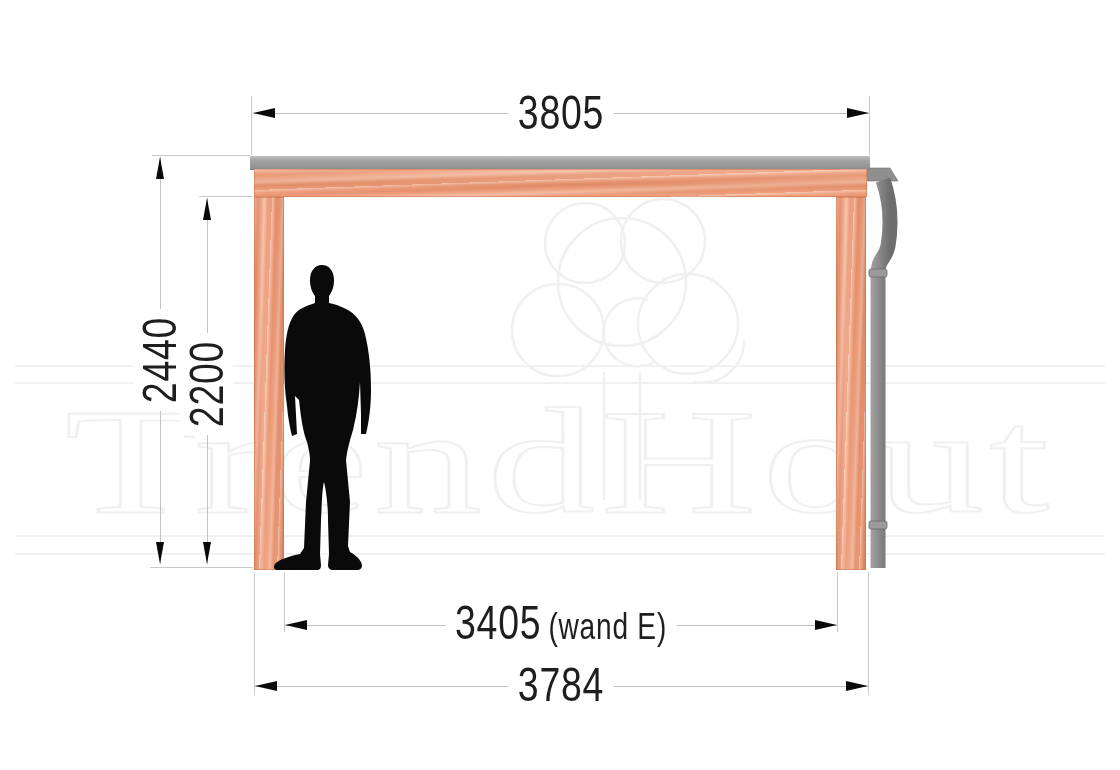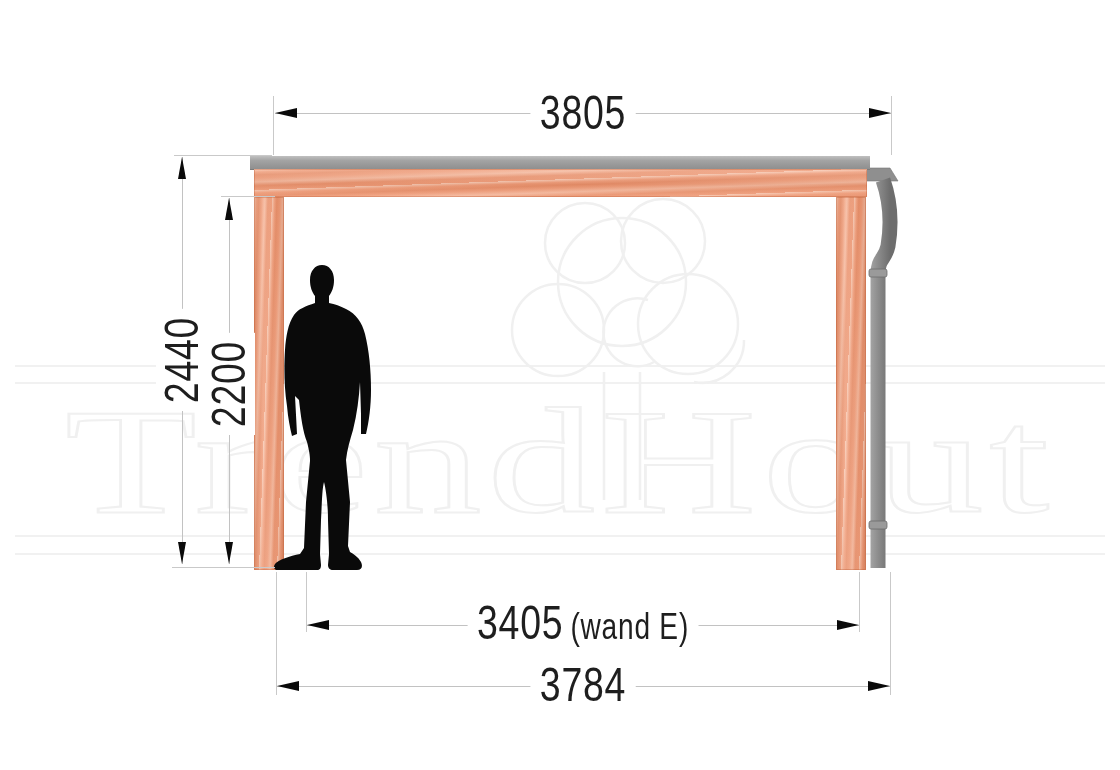--- a/index.html
+++ b/index.html
@@ -29,21 +29,21 @@
         rgba(255,232,218,.35) 11px,rgba(210,104,60,.16) 14px,
         rgba(255,232,218,0) 18px);}
   .beam{position:absolute;left:254px;top:169px;width:613px;height:28px;z-index:3;}
   .post{position:absolute;top:197px;width:30px;height:373px;z-index:3;}
   .post-left{left:254px;}
   .post-right{left:836px;}
   .gutter{position:absolute;left:850px;top:160px;width:60px;height:415px;z-index:2;}
   .figure{position:absolute;left:270px;top:262px;width:104px;height:310px;z-index:4;}
 
   
-  .dims{position:absolute;left:0;top:0;width:892px;height:770px;z-index:5;pointer-events:none;margin-left:22px;}
+  .dims{position:absolute;left:0;top:0;width:892px;height:770px;z-index:5;pointer-events:none;}
   .ext{position:absolute;background:#c9c9c9;}
   .dline{position:absolute;background:#c2c2c2;}
   .arr{position:absolute;width:0;height:0;}
   .arr-l{border-top:5px solid transparent;border-bottom:5px solid transparent;border-right:22px solid #0a0a0a;}
   .arr-r{border-top:5px solid transparent;border-bottom:5px solid transparent;border-left:22px solid #0a0a0a;}
   .arr-u{border-left:4.5px solid transparent;border-right:4.5px solid transparent;border-bottom:22px solid #0a0a0a;}
   .arr-d{border-left:4.5px solid transparent;border-right:4.5px solid transparent;border-top:22px solid #0a0a0a;}
   .dimlabel{position:absolute;transform:translate(-50%,-50%) scaleX(.78);
             font-size:48px;font-weight:300;letter-spacing:1px;line-height:1;
             color:#1e1e1e;background:#fff;padding:2px 12px;white-space:nowrap;}

